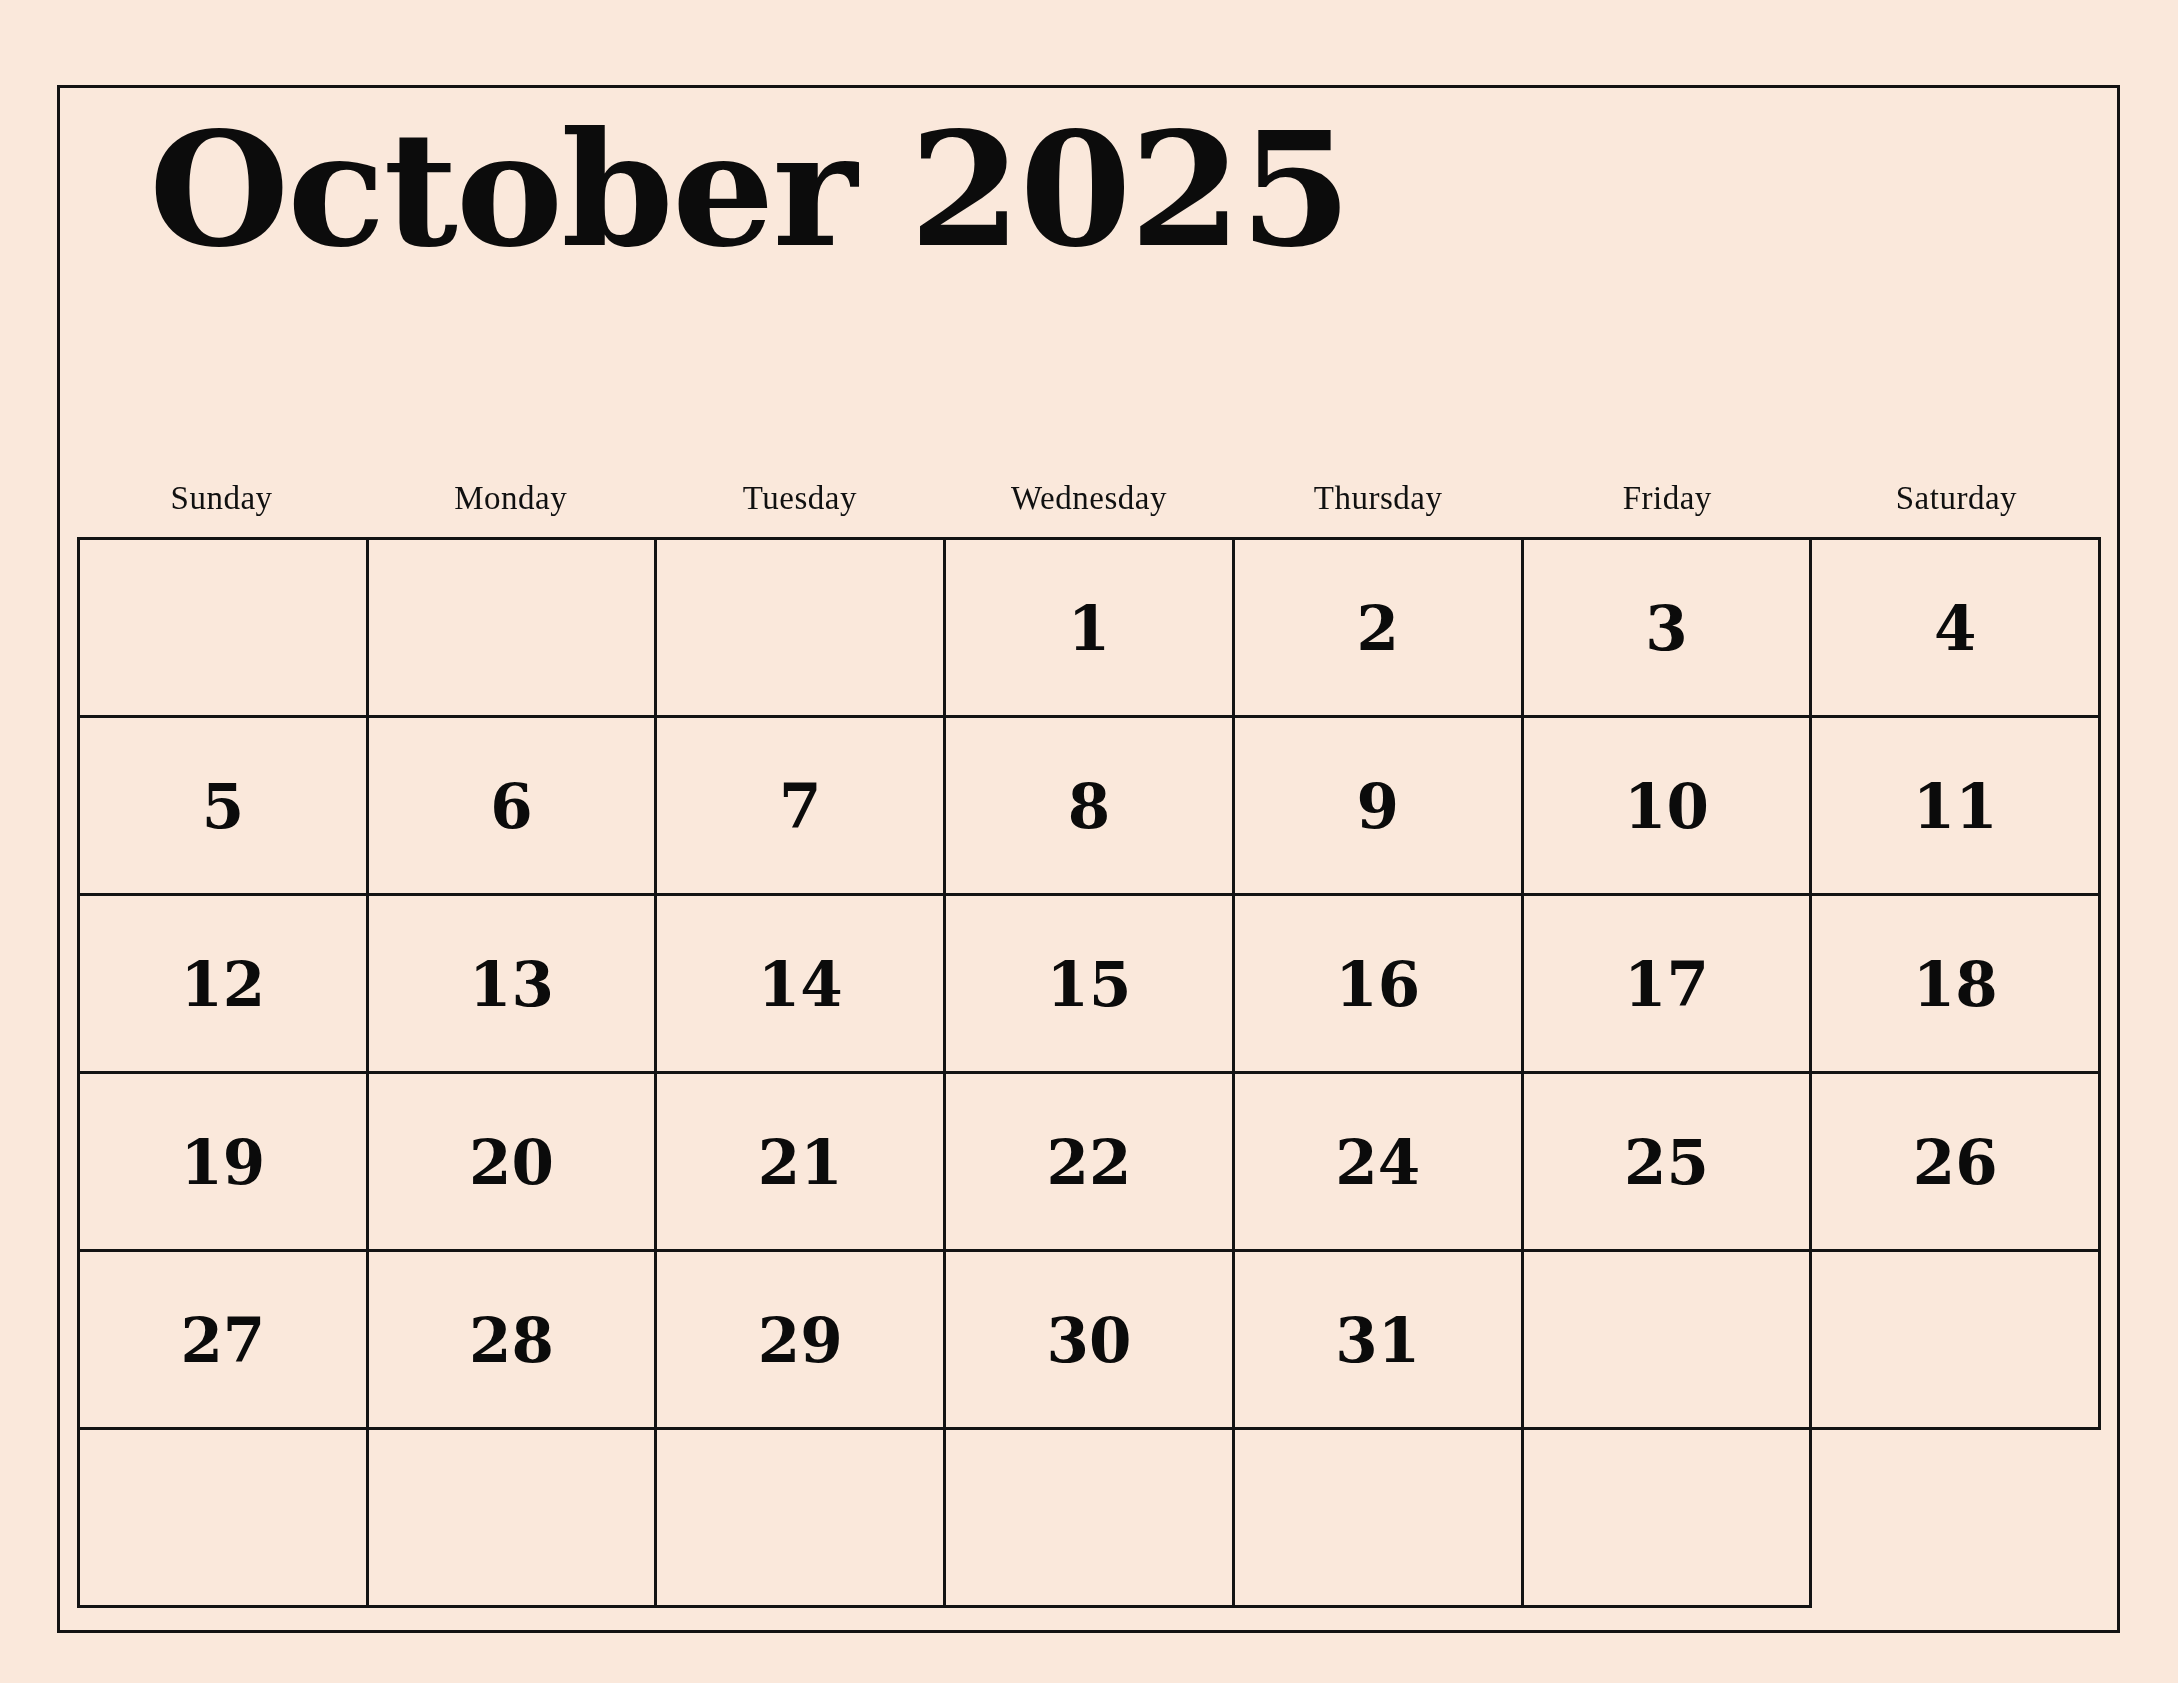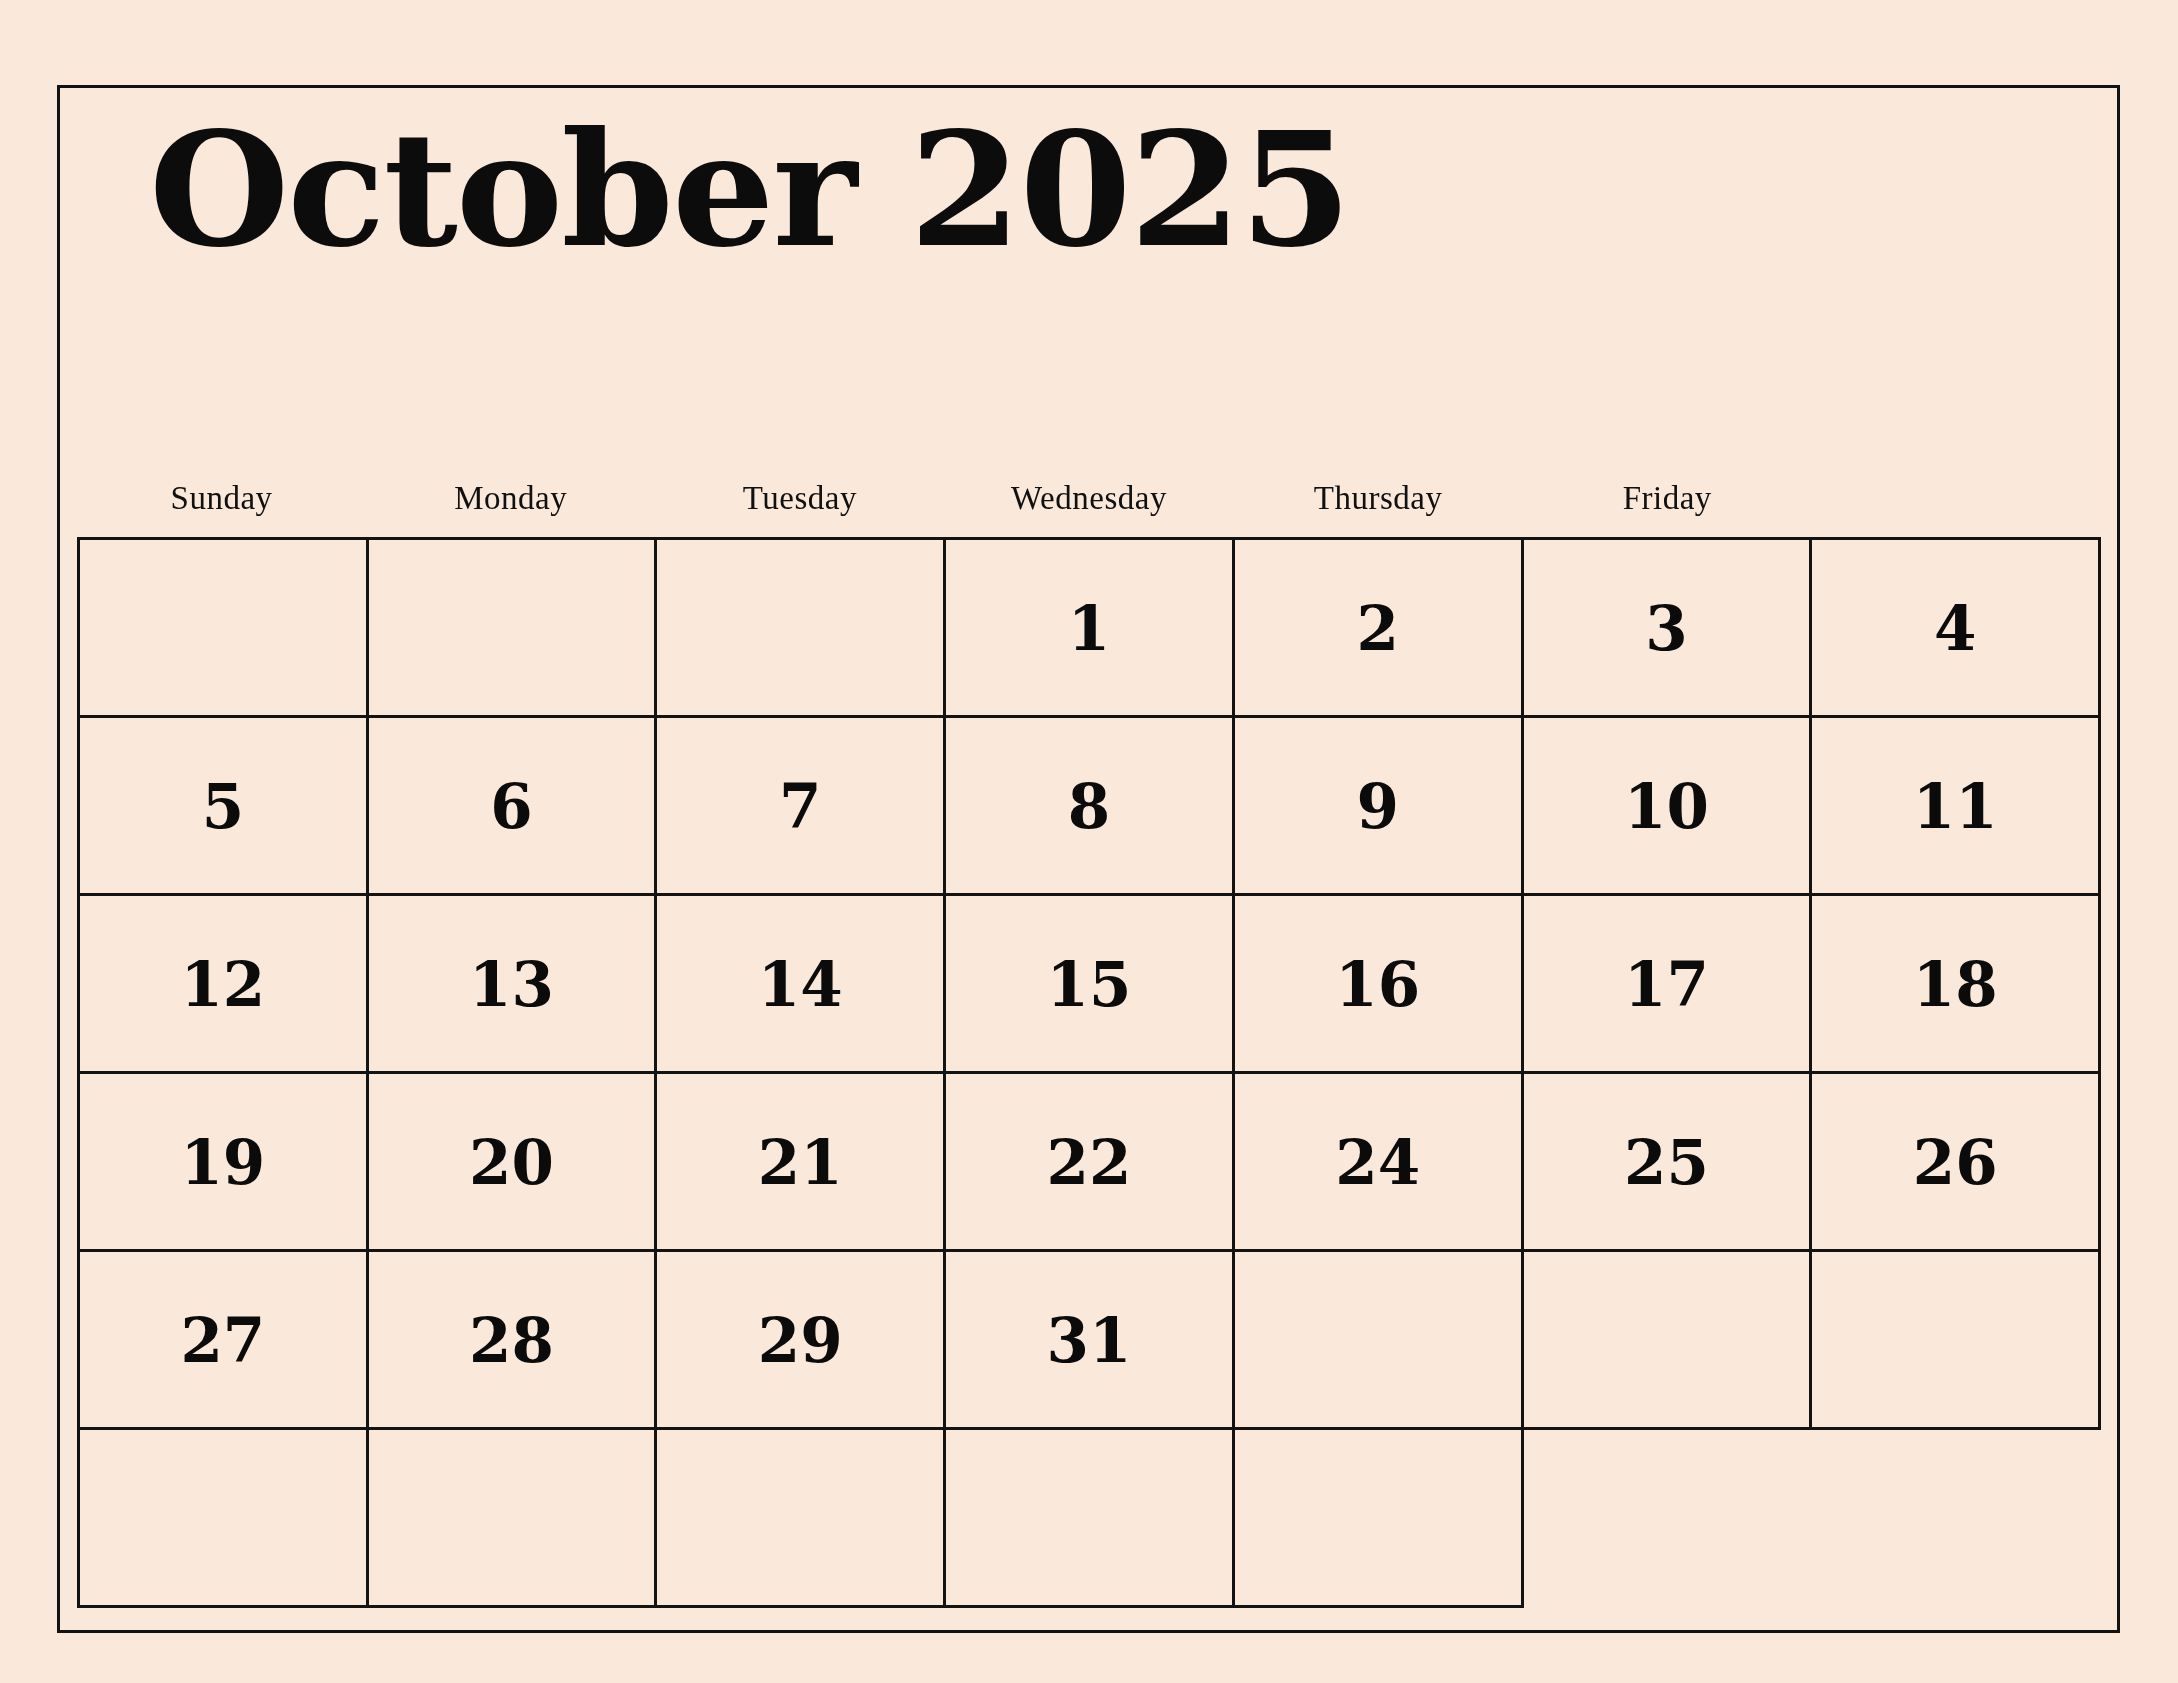--- a/index.html
+++ b/index.html
@@ -102,20 +102,21 @@
 
   <div class="calendar">
 
     <div class="weekdays">
       <div class="weekday">Sunday</div>
       <div class="weekday">Monday</div>
       <div class="weekday">Tuesday</div>
       <div class="weekday">Wednesday</div>
       <div class="weekday">Thursday</div>
       <div class="weekday">Friday</div>
+      <div class="weekday">Saturday</div>
     </div>
 
     <div class="grid">
 
       <div class="cell">
           <span class="num"></span>
         </div>
       <div class="cell">
           <span class="num"></span>
         </div>
@@ -202,20 +203,23 @@
           <span class="num">26</span>
         </div>
       <div class="cell">
           <span class="num">27</span>
         </div>
       <div class="cell">
           <span class="num">28</span>
         </div>
       <div class="cell">
           <span class="num">29</span>
+        </div>
+      <div class="cell">
+          <span class="num">30</span>
         </div>
       <div class="cell">
           <span class="num">31</span>
         </div>
       <div class="cell">
           <span class="num"></span>
         </div>
 
       <div class="cell">
           <span class="num"></span>

